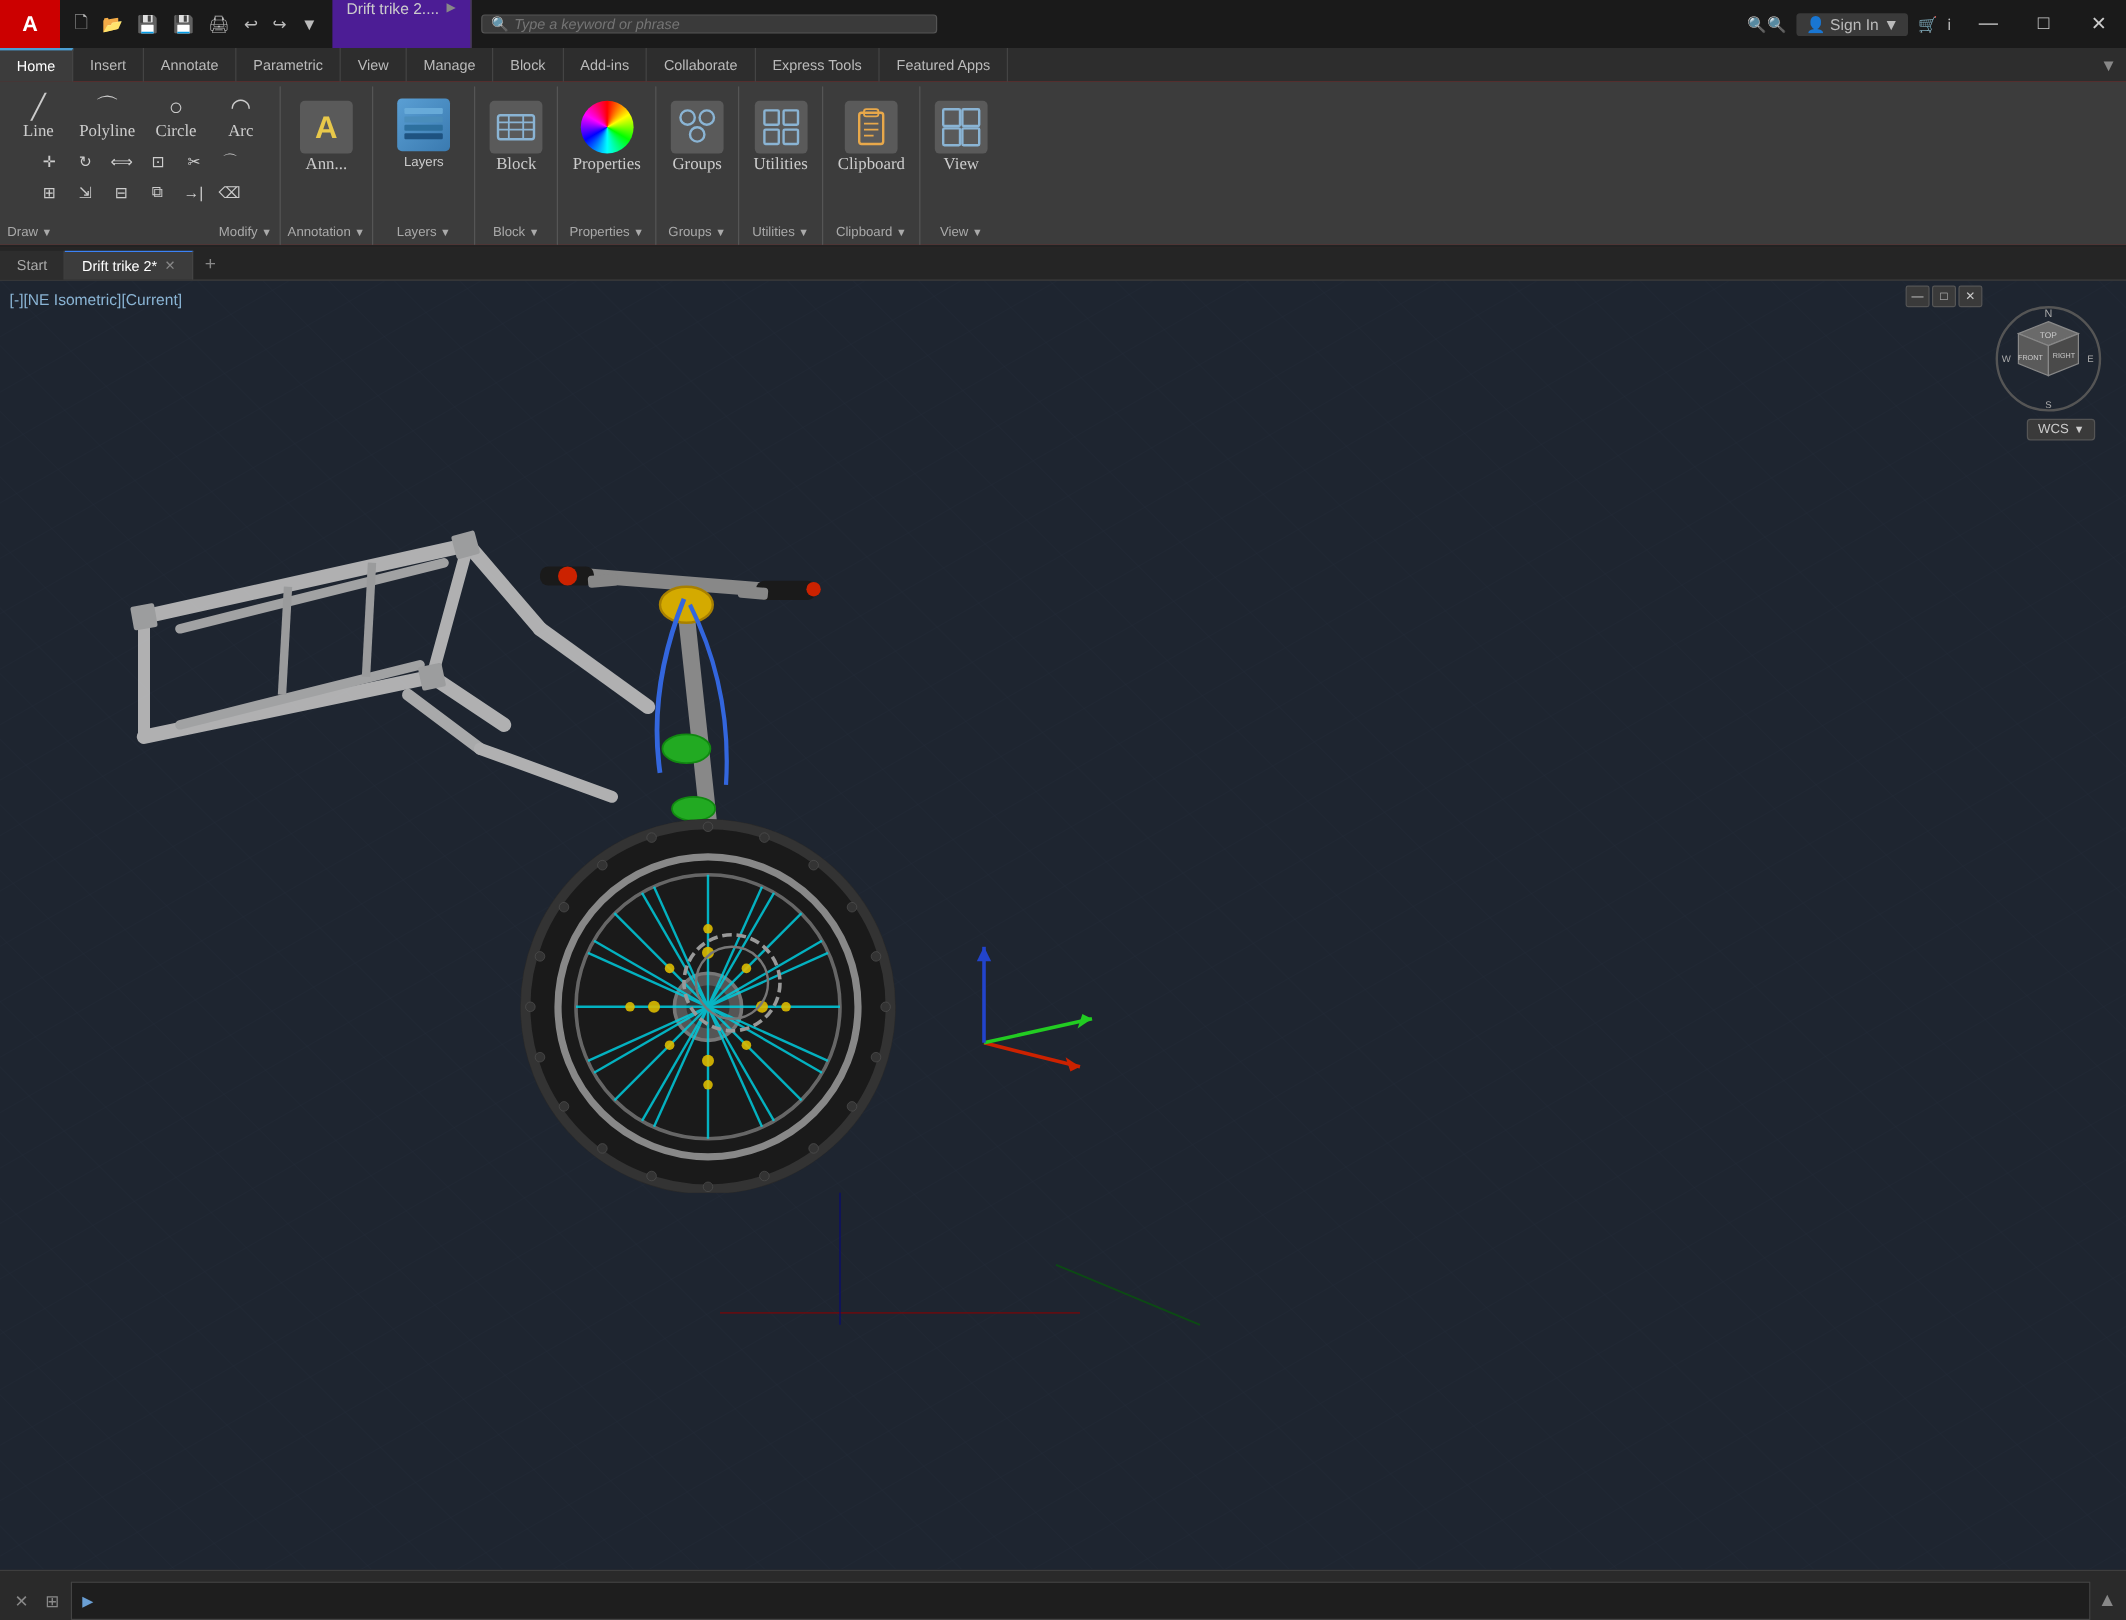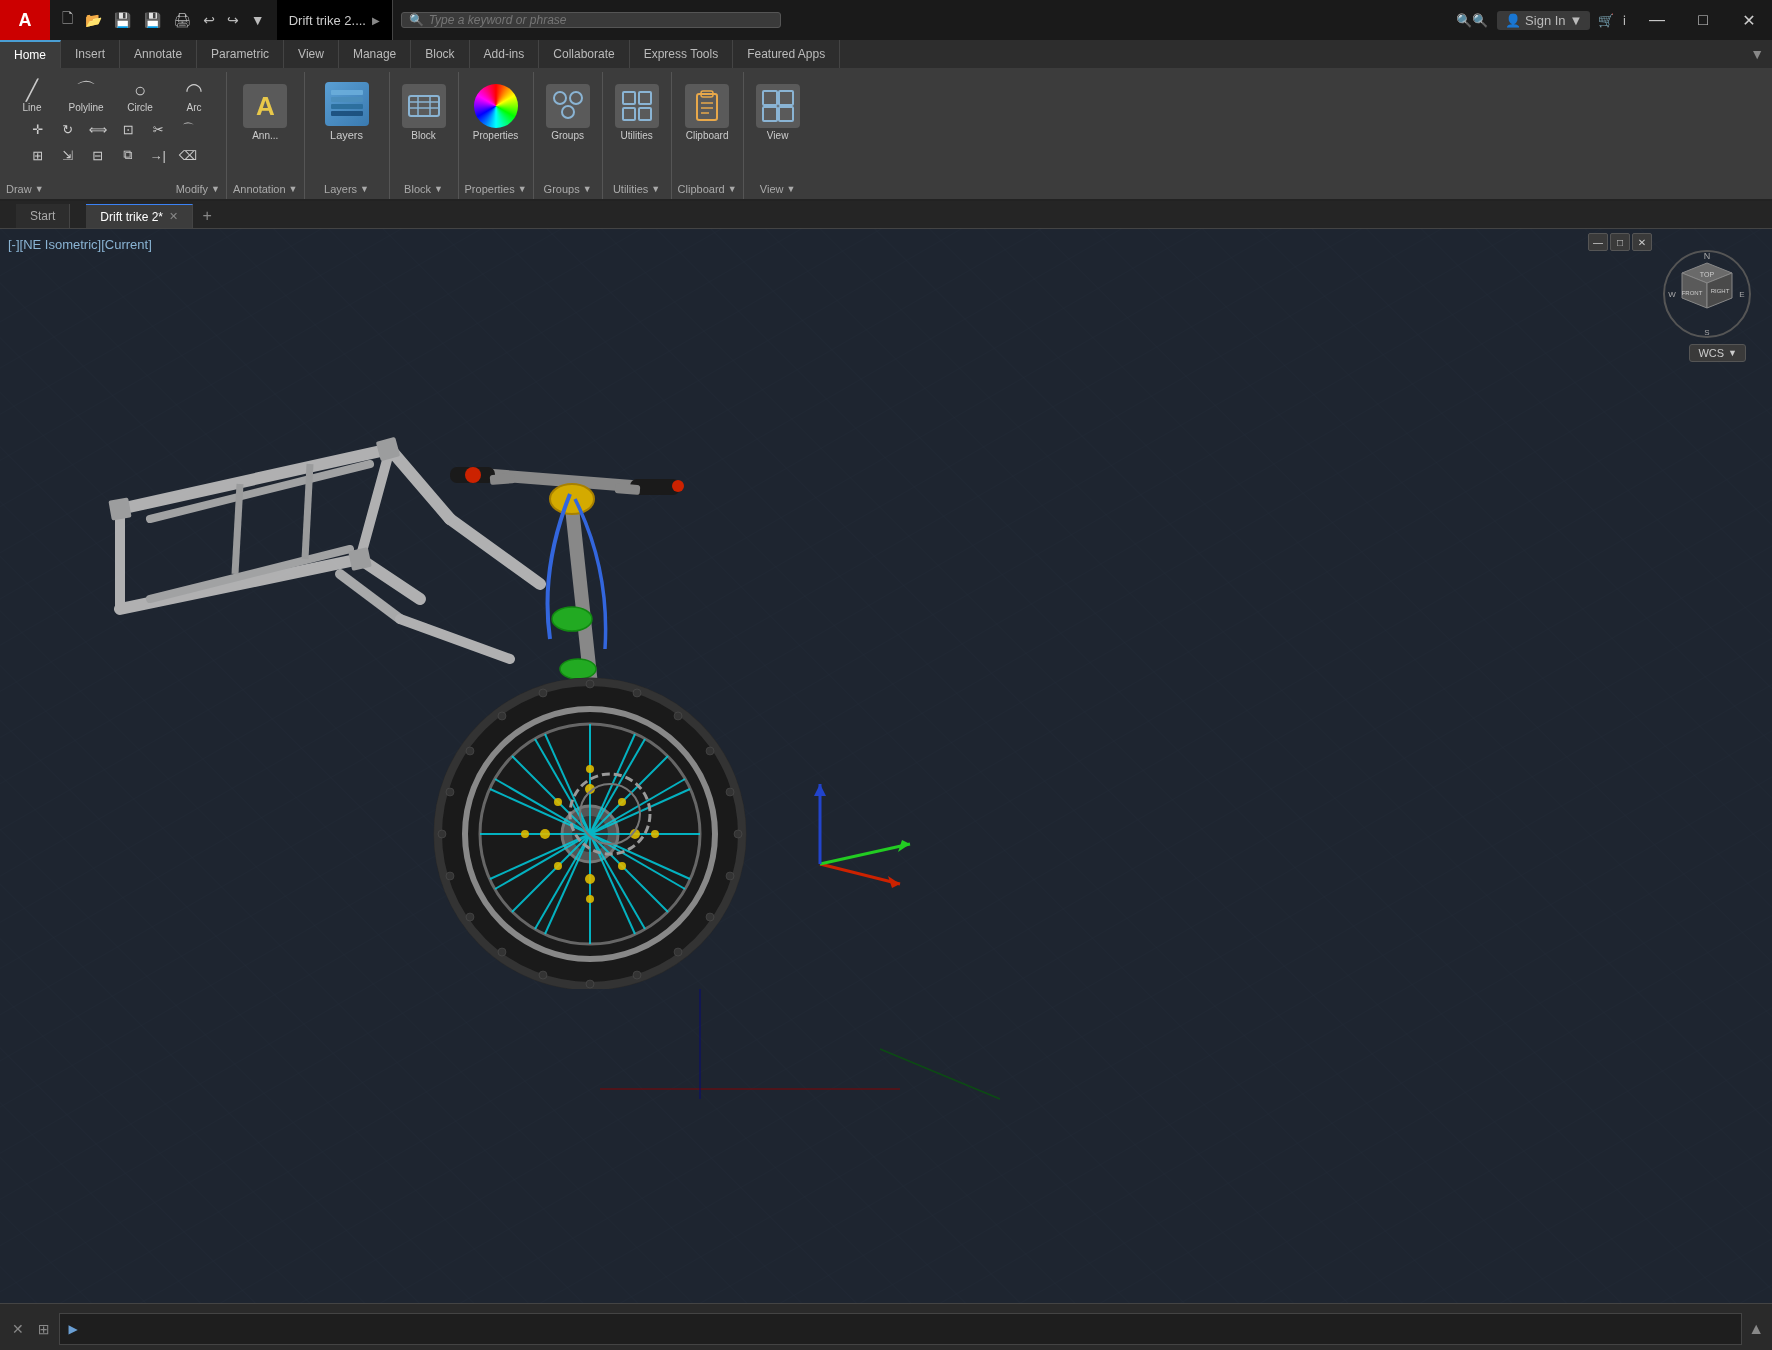--- a/index.html
+++ b/index.html
@@ -20,25 +20,25 @@
       color: white; font-weight: bold; font-size: 18px; flex-shrink: 0;
     }
     #titlebar .quick-access {
       display: flex; align-items: center; gap: 4px; padding: 0 8px;
       height: 100%;
     }
     #titlebar .quick-access span {
       color: #bbb; font-size: 14px; cursor: pointer; padding: 2px 4px;
     }
     #titlebar .doc-title {
-      background: #000000;
+      background: #4c1d95;
       color: #ccc; font-size: 13px;
       padding: 0 12px;
       height: 100%;
-      display: flex; align-items: center; gap: 6px;
+      display: flex; align-items: flex-start; gap: 6px;
       border-right: 1px solid #444;
     }
     #titlebar .search-box {
       flex: 1;
       margin: 6px 8px;
       background: #3a3a3a;
       border: 1px solid #555;
       border-radius: 3px;
       display: flex; align-items: center;
       padding: 0 8px;
@@ -144,21 +144,20 @@
     }
     .doc-tab {
       height: 24px;
       padding: 0 14px;
       display: flex; align-items: center; gap: 6px;
       cursor: pointer;
       font-size: 12px;
       color: #aaa;
       border-right: 1px solid #444;
       background: #2d2d2d;
-      margin-left: 16px;
     }
     .doc-tab.active {
       background: #3c3c3c;
       color: #fff;
       border-top: 1px solid #3b82f6;
     }
     .doc-tab .close-x { font-size: 11px; color: #888; }
     .doc-tab-new {
       height: 24px; width: 28px;
       display: flex; align-items: center; justify-content: center;
@@ -276,21 +275,21 @@
       justify-content: flex-start;
       padding: 4px 6px 0 6px;
       cursor: pointer;
       border-radius: 3px;
       color: #ccc;
       font-size: 10px;
       gap: 2px;
       min-width: 52px;
     }
     .tool-btn-lg .icon { font-size: 26px; line-height: 1; }
-    .tool-btn-lg .label { font-size: 10px; }
+    .tool-btn-lg .label { font-size: 14px; font-family: Liberation Serif, serif; }
 
     .ribbon-section {
       display: flex;
       flex-direction: column;
       border-right: 1px solid #555;
       padding: 0 6px;
     }
     .ribbon-section-top {
       display: flex;
       align-items: flex-start;

